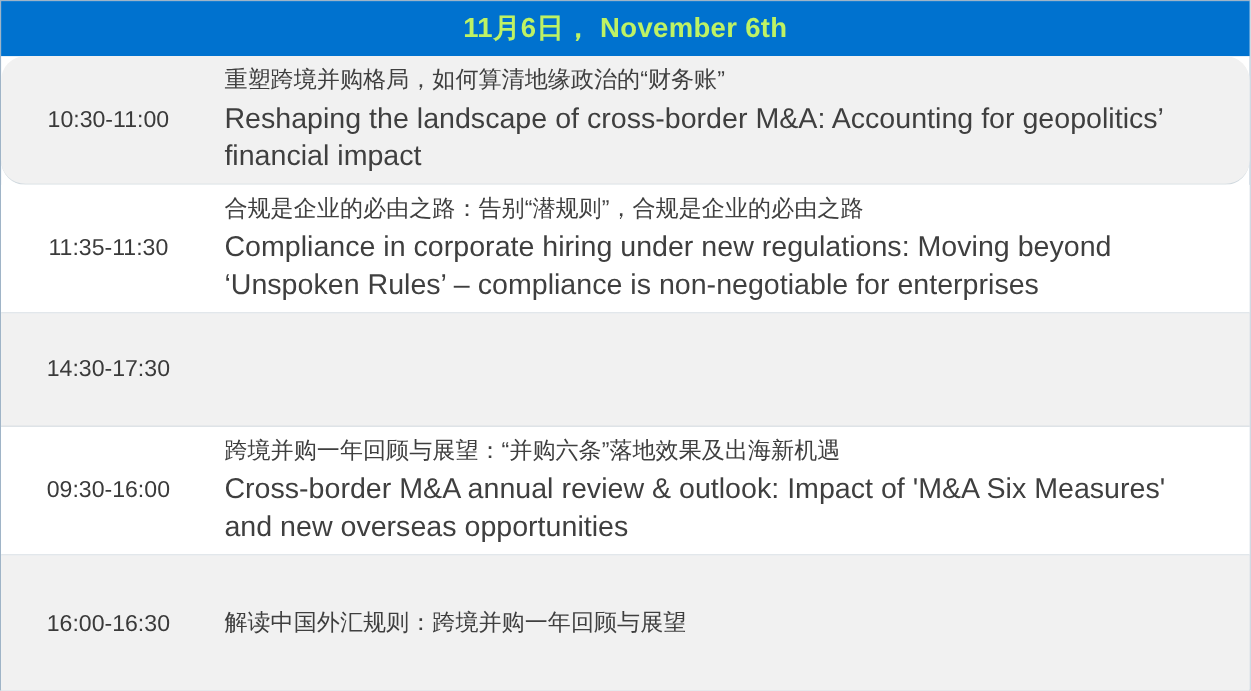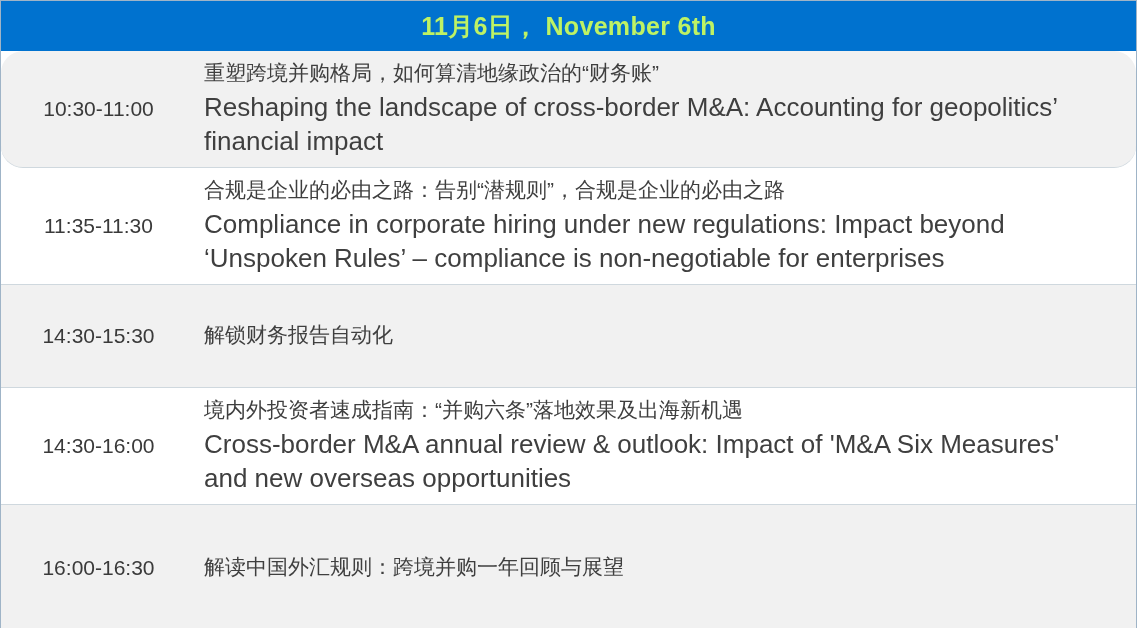--- a/index.html
+++ b/index.html
@@ -104,35 +104,34 @@
       <div class="session-cell">
         <div class="title-cn">重塑跨境并购格局，如何算清地缘政治的“财务账”</div>
         <div class="title-en">Reshaping the landscape of cross-border M&amp;A: Accounting for geopolitics’ financial impact</div>
       </div>
     </div>
 
     <div class="row r1">
       <div class="time-cell">11:35-11:30</div>
       <div class="session-cell">
         <div class="title-cn">合规是企业的必由之路：告别“潜规则”，合规是企业的必由之路</div>
-        <div class="title-en">Compliance in corporate hiring under new regulations: Impact beyond ‘Unspoken Rules’ – compliance is non-negotiable for enterprises</div>
+        <div class="title-en">Compliance in corporate hiring under new regulations: Moving beyond ‘Unspoken Rules’ – compliance is non-negotiable for enterprises</div>
       </div>
     </div>
 
     <div class="row alt r2">
-      <div class="time-cell">14:30-15:30</div>
+      <div class="time-cell">14:30-17:30</div>
       <div class="session-cell">
-        <div class="title-cn">解锁财务报告自动化</div>
       </div>
     </div>
 
     <div class="row r3">
-      <div class="time-cell">14:30-16:00</div>
+      <div class="time-cell">09:30-16:00</div>
       <div class="session-cell">
-        <div class="title-cn">境内外投资者速成指南：“并购六条”落地效果及出海新机遇</div>
+        <div class="title-cn">跨境并购一年回顾与展望：“并购六条”落地效果及出海新机遇</div>
         <div class="title-en">Cross-border M&amp;A annual review &amp; outlook: Impact of 'M&amp;A Six Measures' and new overseas opportunities</div>
       </div>
     </div>
 
     <div class="row alt r4">
       <div class="time-cell">16:00-16:30</div>
       <div class="session-cell">
         <div class="title-cn">解读中国外汇规则：跨境并购一年回顾与展望</div>
       </div>
     </div>

